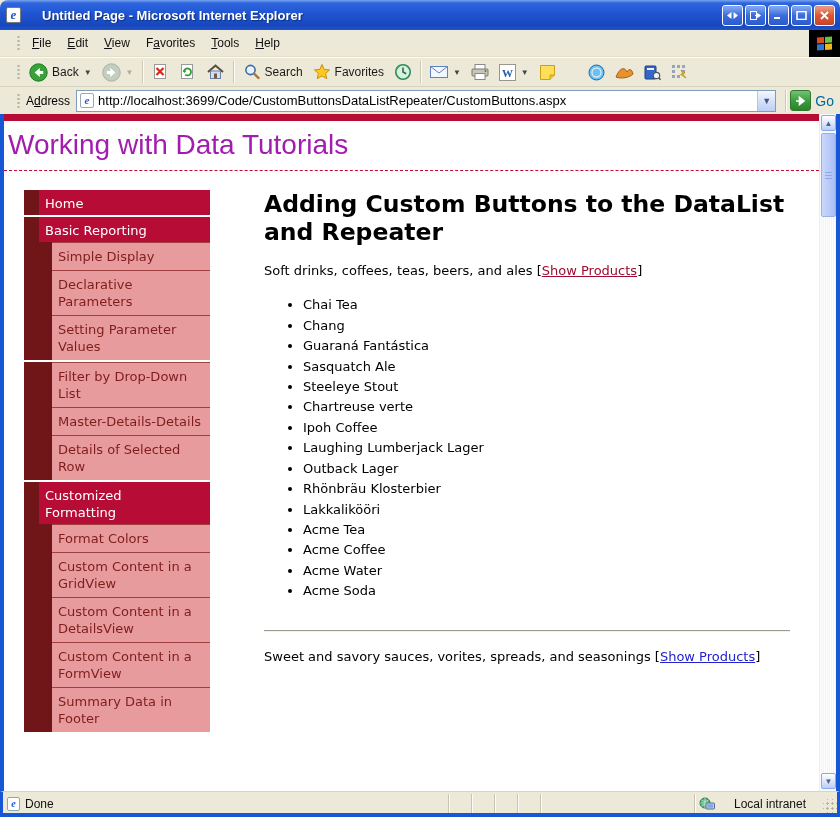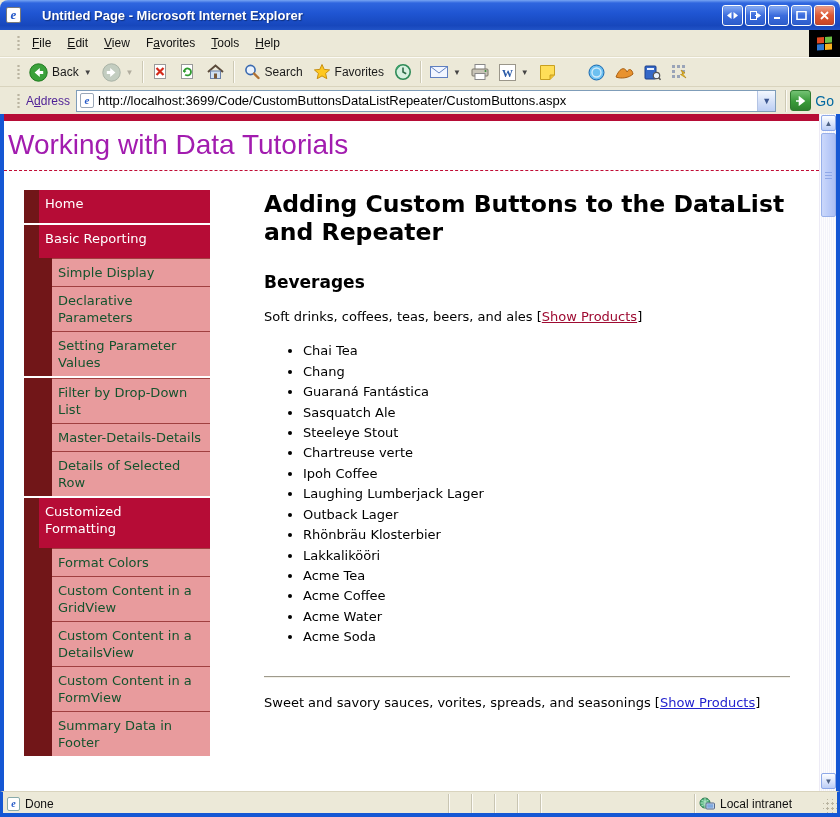--- a/index.html
+++ b/index.html
@@ -36,21 +36,21 @@
   .winflag i { display:block; } .wf-r{background:#E04A22}.wf-g{background:#6CBE45}.wf-b{background:#2E78D2}.wf-y{background:#F8B322}
 
   .tool-btn { display:flex; align-items:center; gap:4px; padding:3px 5px; font-size:12px; color:#1a1a1a; flex:none; }
   .tool-btn.disabled { color:#9a968a; }
   .drop { font-size:8px; color:#444; margin-left:1px; }
   .drop.disabled { color:#b0ac9e; }
   .tool-sep { width:2px; height:22px; margin:0 3px; flex:none;
     border-left:1px solid #CDC9B4; border-right:1px solid #FCFBF6; }
   .tool-btn svg { display:block; flex:none; }
 
-  .addr-label { font-size:12px; color:#4c1d95; margin:0 6px 0 2px; }
+  .addr-label { font-size:12px; color:#000000; margin:0 6px 0 2px; }
   .addr-field { flex:1; height:22px; background:#fff; border:1px solid #7F9DB9; display:flex; align-items:center; padding-left:3px; }
   .addr-ie { width:14px; height:15px; background:#fff; border:1px solid #9aa7b8; border-radius:2px;
     color:#2458C8; font:bold italic 11px/12px "Liberation Serif", serif; text-align:center; flex:none; }
   .addr-url { font-size:13px; font-family:"Liberation Sans",sans-serif; color:#000; margin-left:4px; flex:1;
     white-space:nowrap; overflow:hidden; }
   .addr-drop { width:18px; height:20px; flex:none; border-left:1px solid #B4C4E4; display:flex; align-items:center; justify-content:center;
     background:linear-gradient(180deg,#F4F8FE 0%,#D4E0F8 55%,#BCCEF4 100%); color:#3C5690; font-size:9px; }
   .go-wrap { display:flex; align-items:center; flex:none; padding:0 6px 0 6px; }
   .go-btn { width:21px; height:21px; border-radius:3px; border:1px solid #2F7A2F; margin-right:4px;
     background:linear-gradient(180deg,#74C274 0%,#3A9B3A 55%,#2E822E 100%);
@@ -63,23 +63,23 @@
   .page { flex:1; overflow:hidden; background:#fff; font-family:"DejaVu Sans", sans-serif; }
   .page-topbar { height:7px; background:#B60C36; }
   .site-title { font-family:"Liberation Sans",sans-serif; font-weight:400; font-size:28px; color:#a21caf;
     padding:8px 0 9px 4px; }
   .dashed-rule { border-bottom:1px dashed #C00C35; }
   .page-body { display:flex; padding-top:19px; }
 
   
   .sidebar { width:186px; margin-left:20px; flex:none; font-size:13px; }
   .sb-section { border-left:15px solid #711618; margin-bottom:2px; }
-  .sb-top { background:#B60C36; color:#FFFFFF; padding:5px 14px 11px 6px; line-height:17px; }
+  .sb-top { background:#B60C36; color:#FFFFFF; padding:5px 14px 3px 6px; line-height:17px; }
   .sb-children { border-left:13px solid #711618; }
-  .sb-child { background:#E89B9D; color:#14532d; padding:5px 4px 5px 6px; line-height:17px; border-top:1px solid #A04040; }
+  .sb-child { background:#E89B9D; color:#7f1d1d; padding:5px 4px 5px 6px; line-height:17px; border-top:1px solid #A04040; }
 
   
   .content { margin-left:54px; width:526px; font-size:13px; color:#000; }
   .article-title { font-size:23.5px; font-weight:bold; line-height:1.18; margin:1px 0 12px; color:#000; }
   .c-section h2 { font-size:17px; font-weight:bold; margin:26px 0 0; }
   .c-intro { margin:17px 0; white-space:nowrap; }
   .c-section ul { margin:16px 0 16px 0; padding-left:39px; }
   .c-section li { line-height:20.4px; }
   .show-link { text-decoration:underline; cursor:pointer; }
   .section-divider { border:none; border-top:1px solid #9E9A8C; border-bottom:1px solid #F2F0E8; margin:28px 0 0; }
@@ -96,21 +96,21 @@
   .sb-thumb::after { content:""; position:absolute; left:3px; right:3px; top:38px; height:8px;
     background:repeating-linear-gradient(180deg,#8FA8E8 0 1px,rgba(0,0,0,0) 1px 3px); }
 
   
   .statusbar { height:22px; flex:none; background:#ECE9D8; display:flex; align-items:stretch;
     border-left:3px solid #1557D4; border-right:3px solid #1557D4; border-top:1px solid #D9D4BE; padding-top:2px; }
   .status-pane { border-right:1px solid #C9C5B2; box-shadow:1px 0 0 #FCFBF6; display:flex; align-items:center; font-size:12px; color:#111; }
   .pane-main { flex:1; padding-left:4px; gap:5px; }
   .pane-sm { width:23px; flex:none; }
   .pane-long { width:154px; flex:none; }
-  .pane-zone { width:128px; flex:none; padding-left:4px; gap:5px; border-right:none; box-shadow:none; }
+  .pane-zone { width:128px; flex:none; padding-left:4px; gap:19px; border-right:none; box-shadow:none; }
   .status-ie { width:13px; height:14px; background:#fff; border:1px solid #8aa; border-radius:2px;
     color:#2458C8; font:bold italic 10px/11px "Liberation Serif",serif; text-align:center; flex:none; }
   .resize-grip { width:14px; flex:none; align-self:flex-end; height:14px;
     background-image:radial-gradient(circle,#B9B4A0 1.2px,rgba(0,0,0,0) 1.4px); background-size:5px 5px; background-position:2px 2px; }
   .window-bottom { height:4px; flex:none; background:#1557D4; }
 </style>
 </head>
 <body>
 
 <div class="window">
@@ -344,21 +344,20 @@
                 <div class="sb-child">Custom Content in a DetailsView</div>
                 <div class="sb-child">Custom Content in a FormView</div>
                 <div class="sb-child">Summary Data in Footer</div>
               </div>
   </div>
           </div>
         <div class="content">
           <h1 class="article-title">Adding Custom Buttons to the DataList and Repeater</h1>
           <div id="content-sections">
               <div class="c-section">
-    <h2>Beverages</h2>
     <p class="c-intro"><span class="c-desc">Soft drinks, coffees, teas, beers, and ales</span><span> [</span><a class="show-link" style="color: rgb(158, 11, 50);">Show Products</a><span>]</span></p>
     <ul>
                   <li>Chai Tea</li>
                   <li>Chang</li>
                   <li>Guaraná Fantástica</li>
                   <li>Sasquatch Ale</li>
                   <li>Steeleye Stout</li>
                   <li>Chartreuse verte</li>
                   <li>Ipoh Coffee</li>
                   <li>Laughing Lumberjack Lager</li>

